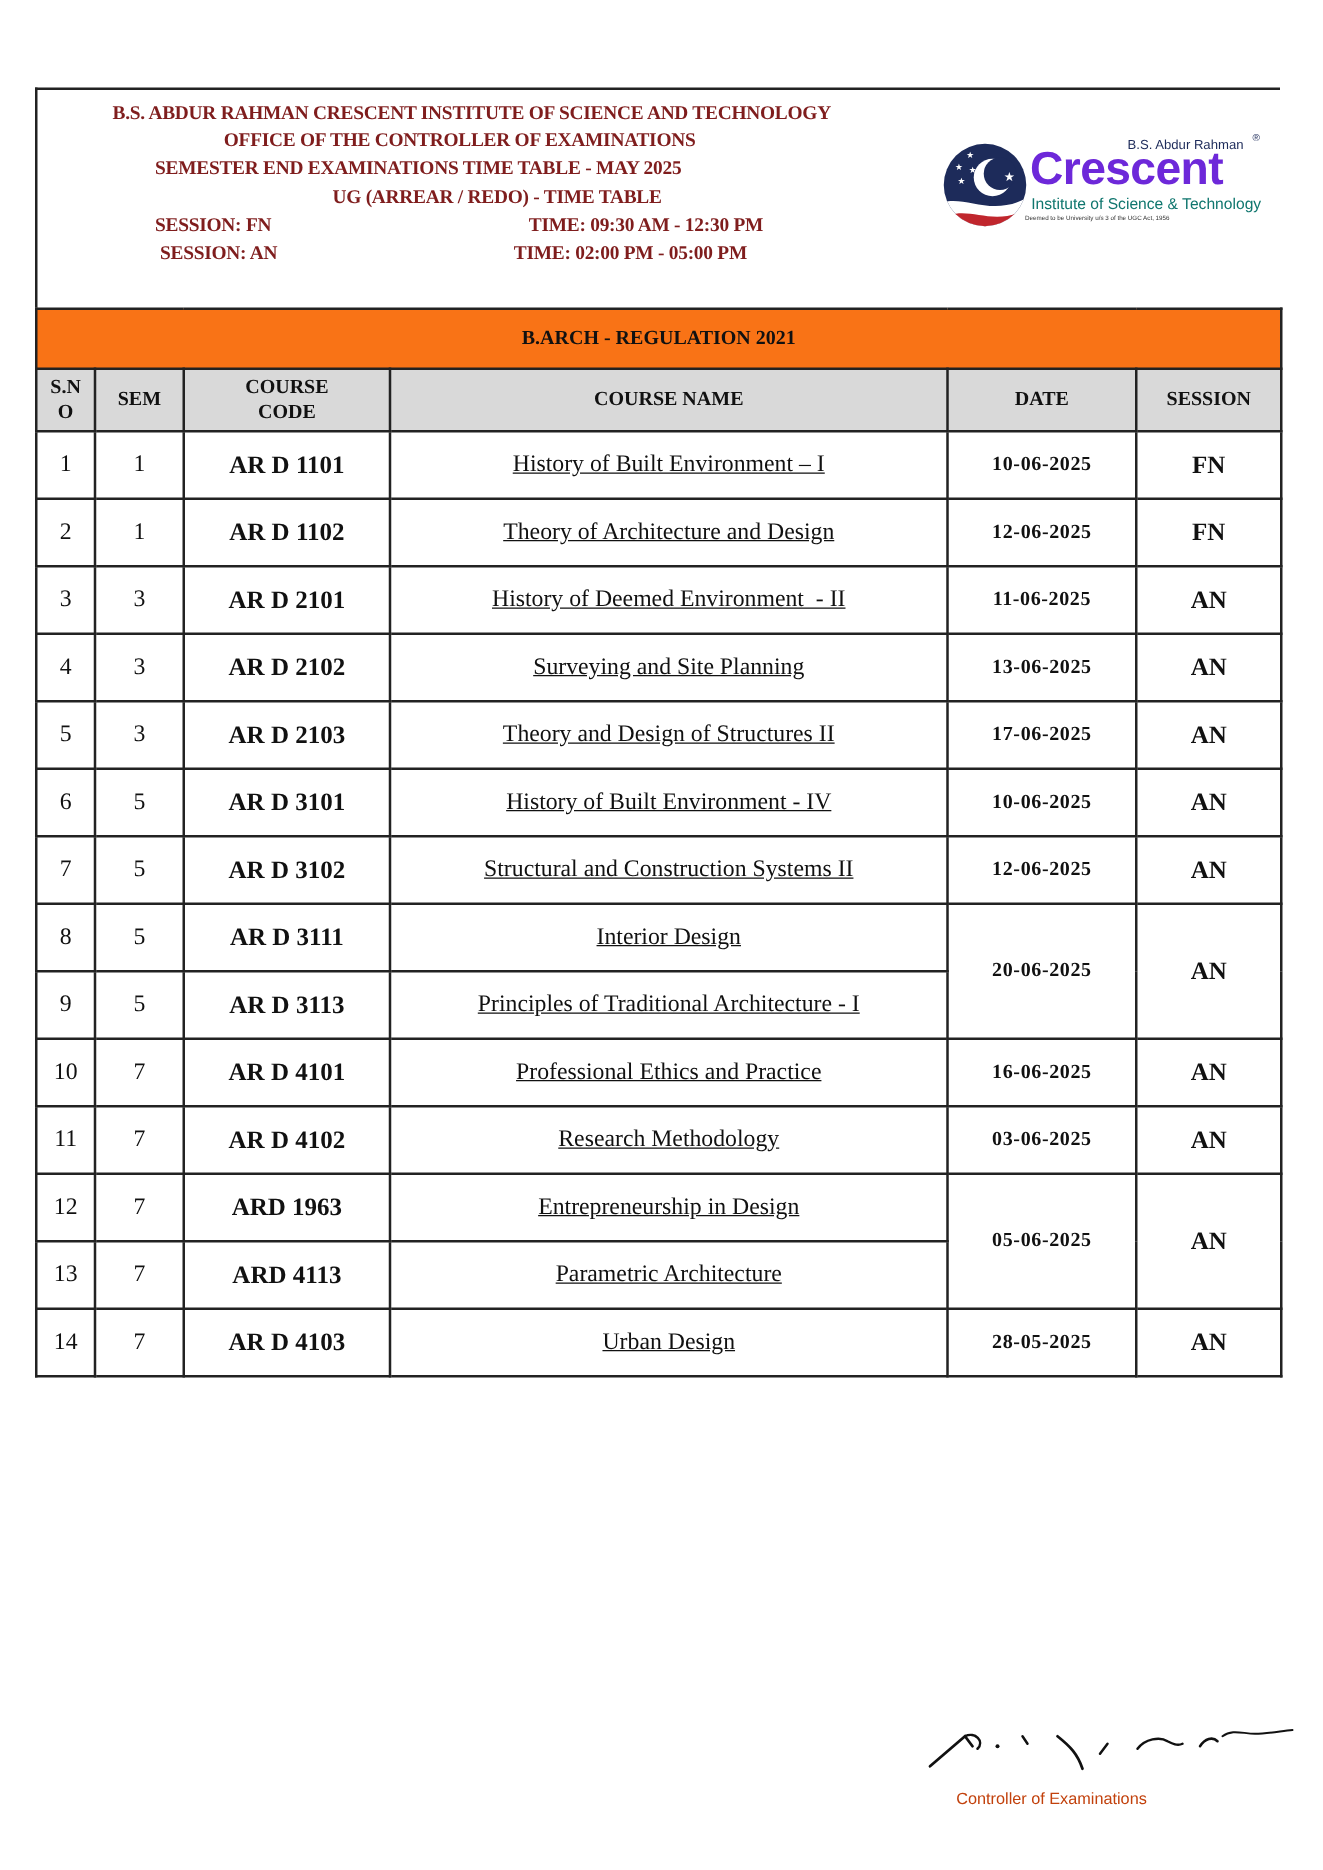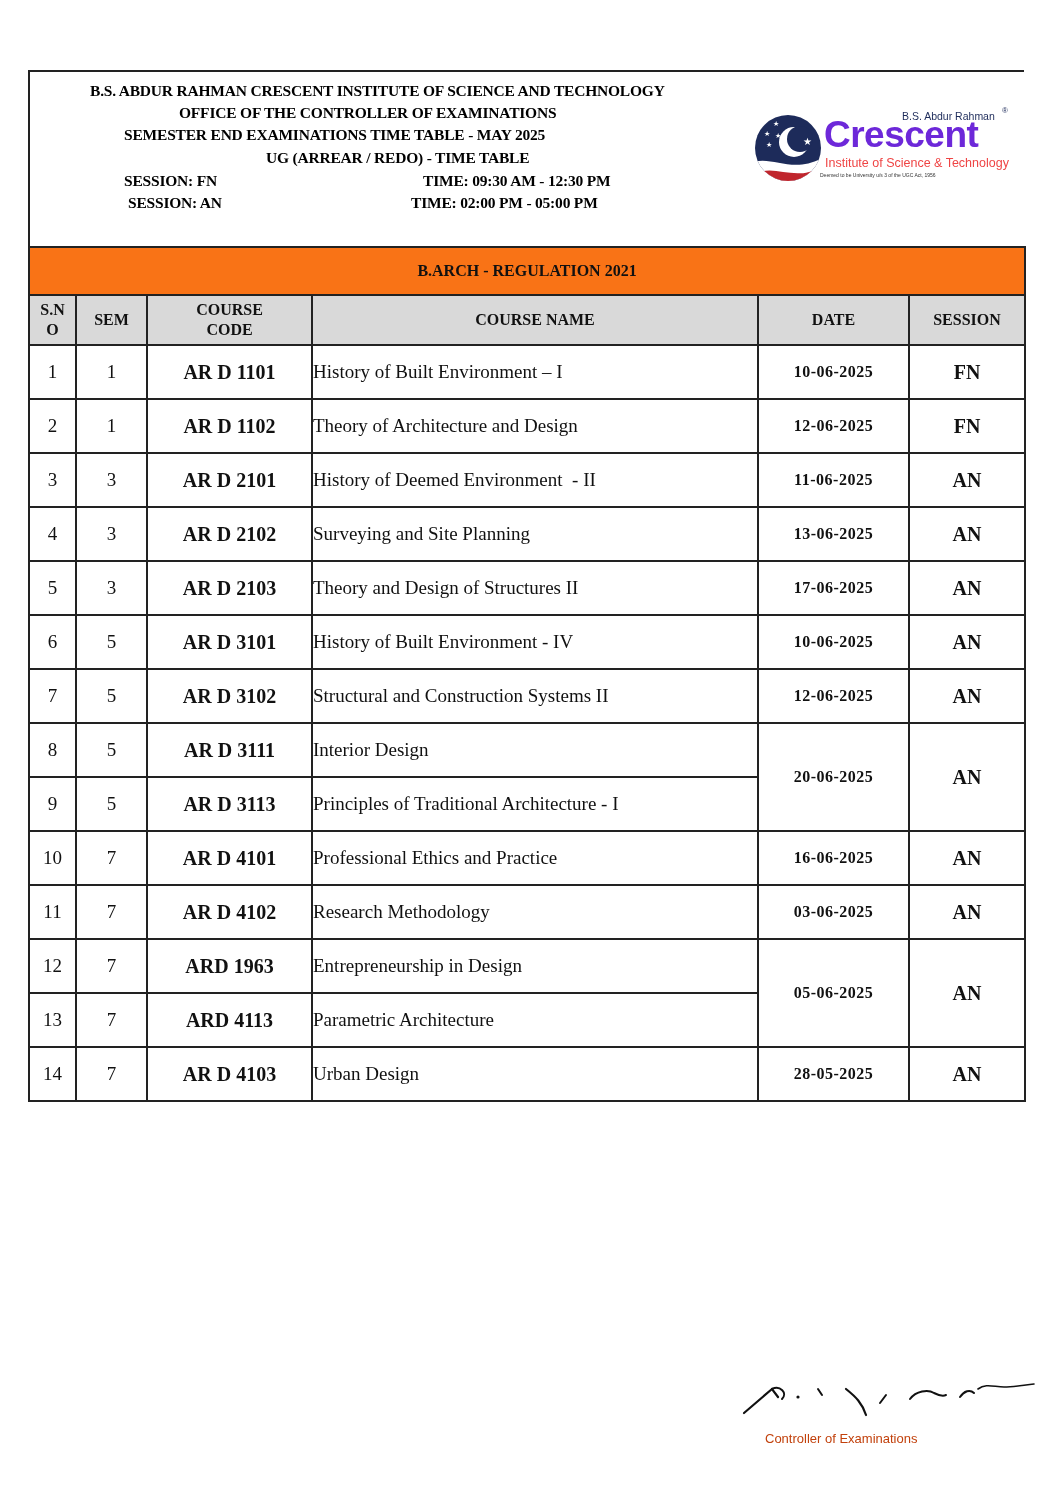--- a/index.html
+++ b/index.html
@@ -3,40 +3,40 @@
 <meta charset="utf-8">
 <style>
   html, body { margin: 0; padding: 0; background: #ffffff; }
   body { width: 1058px; height: 1496px; position: relative; overflow: hidden; color: #111; }
   .header-box {
     position: absolute; left: 28px; top: 70px; width: 996px; height: 176px;
     border-top: 2px solid #222; border-left: 2px solid #222; box-sizing: border-box;
   }
   .hline {
     position: absolute; font-family: "Liberation Serif", "DejaVu Serif", serif;
-    font-weight: bold; font-size: 15.5px; letter-spacing: -0.2px; white-space: nowrap; color: #000000;
+    font-weight: bold; font-size: 15.5px; letter-spacing: -0.2px; white-space: nowrap; color: #7f1d1d;
   }
   .logo { position: absolute; left: 754px; top: 108px; width: 260px; height: 80px; }
   .logo-text-top { position: absolute; left: 148px; top: 2px; font-family: "Liberation Sans", sans-serif; font-size: 10.5px; color: #1d2b5a; white-space: nowrap; }
   .logo-reg { position: absolute; left: 248px; top: -2px; font-family: "Liberation Sans", sans-serif; font-size: 8px; color: #1d2b5a; }
   .logo-main { position: absolute; left: 70px; top: 8px; font-family: "Liberation Sans", sans-serif; font-weight: bold; font-size: 37px; color: #6d28d9; letter-spacing: -0.5px; line-height: 1; }
-  .logo-sub { position: absolute; left: 71px; top: 48px; font-family: "Liberation Sans", sans-serif; font-size: 12.5px; color: #ef4444; white-space: nowrap; }
+  .logo-sub { position: absolute; left: 71px; top: 48px; font-family: "Liberation Sans", sans-serif; font-size: 12.5px; color: #0f766e; white-space: nowrap; }
   .logo-tiny { position: absolute; left: 66px; top: 64px; font-family: "Liberation Sans", sans-serif; font-size: 5px; color: #333; white-space: nowrap; }
 
   table.tt {
     position: absolute; left: 28px; top: 246px; width: 996px;
     border-collapse: collapse; table-layout: fixed;
     font-family: "Liberation Serif", "DejaVu Serif", serif;
   }
   table.tt td, table.tt th { border: 2px solid #222; padding: 0; color: #111; }
   .title-row th { background: #f97316; height: 46px; font-size: 16px; font-weight: bold; }
   .col-head th { background: #d9d9d9; height: 48px; font-size: 16px; font-weight: bold; line-height: 1.25; }
   tbody td { height: 52px; font-size: 19px; text-align: center; }
   td.code { font-weight: bold; font-size: 20px; }
-  td.name { text-align: left; padding-left: 4px; font-size: 19px; }
+  td.name { text-align: center; padding-left: 4px; font-size: 19px; text-decoration: underline; }
   td.date { font-weight: bold; font-size: 16px; letter-spacing: 0.5px; margin-top: 32px; }
   td.sess { font-weight: bold; font-size: 20px; }
   .sig { position: absolute; left: 738px; top: 1375px; width: 300px; height: 50px; }
   .sig-label { position: absolute; left: 765px; top: 1431px; font-family: "Liberation Sans", sans-serif; font-size: 13px; color: #c2410c; white-space: nowrap; }
 </style>
 </head>
 <body>
 
 <div class="header-box"></div>
 

